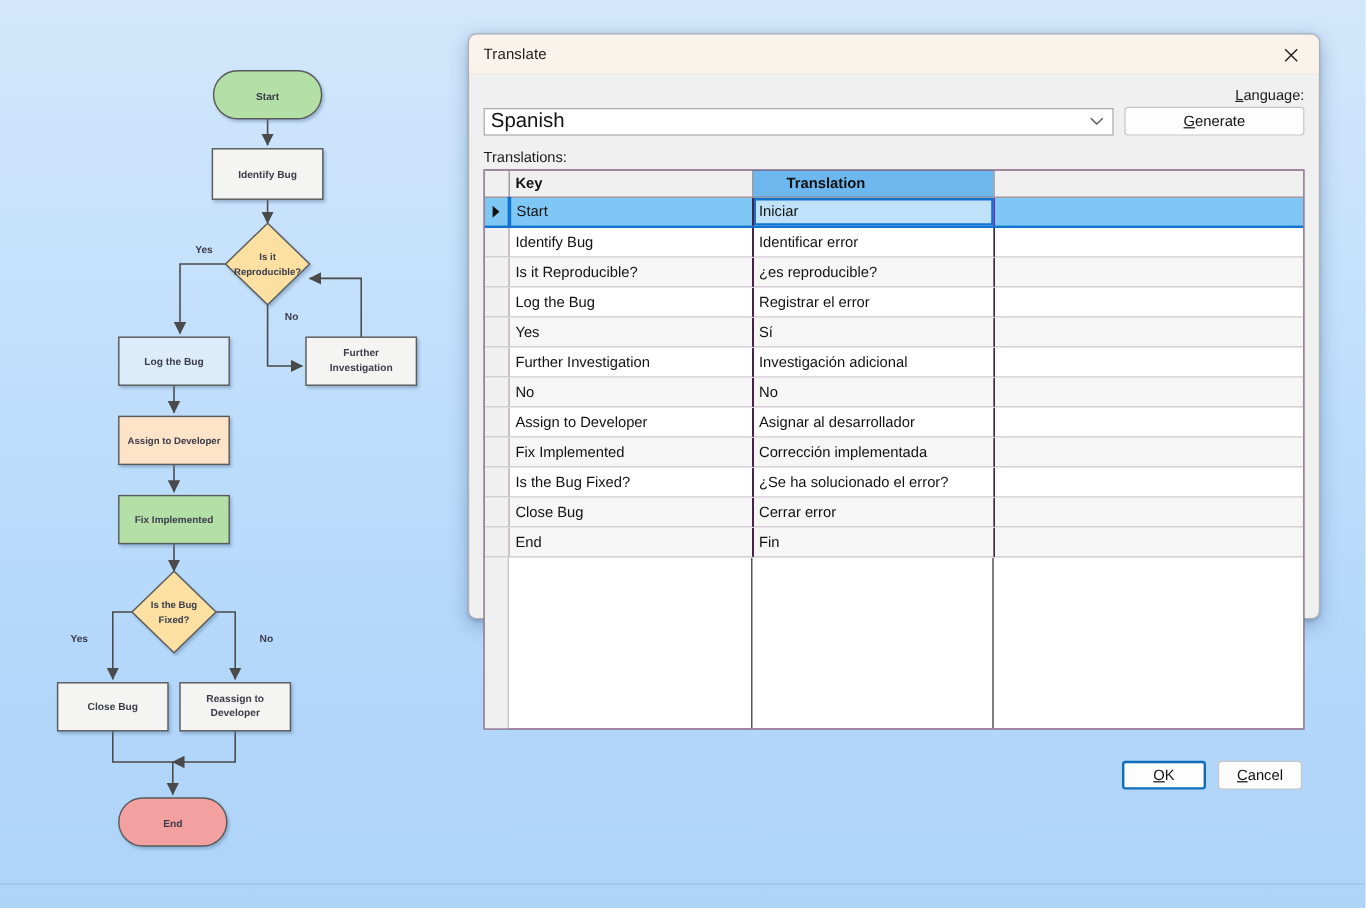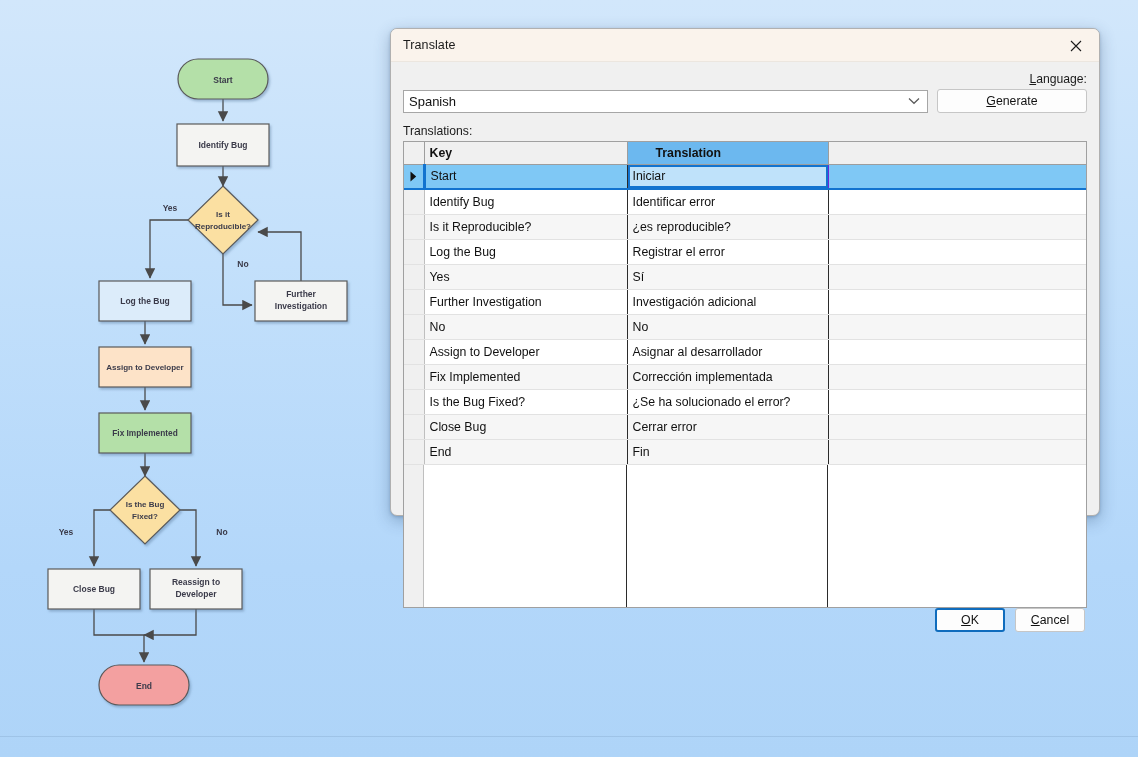--- a/index.html
+++ b/index.html
@@ -54,21 +54,21 @@
 
   .field-label { font-size: 12.2px; color: #1b1b1b; margin-bottom: 3px; text-align: right; }
   .field-label u { text-decoration: underline; }
 
   .lang-row { display: flex; align-items: center; gap: 9px; margin-bottom: 11px; }
   .combo {
     flex: 1 1 auto; height: 23px;
     background: #ffffff; border: 1px solid #a6a6a6;
     display: flex; align-items: center;
     padding: 0 0 0 5px;
-    font-size: 13px; color: #111;
+    font-size: 17px; color: #111;
     position: relative;
   }
   .combo .val { flex: 1 1 auto; }
   .combo .chev { width: 26px; display: flex; align-items: center; justify-content: center; }
   .btn {
     background: #fdfdfd; border: 1px solid #c6c6c6; border-radius: 3px;
     font-size: 12.3px; color: #111;
     display: flex; align-items: center; justify-content: center;
     cursor: default; user-select: none;
   }
@@ -128,22 +128,22 @@
   .row-arrow { width: 100%; height: 100%; display: flex; align-items: center; justify-content: center; }
 
   .filler { background: #ffffff; }
   .filler-row { display: flex; height: 100%; }
   .filler-ind { width: 20px; background: #f0f0f0; border-right: 1px solid #bfbfbf; }
   .filler-key { width: 203px; border-right: 1px solid #2b2b2b; }
   .filler-tr  { width: 201px; border-right: 1px solid #2b2b2b; }
   .filler-pad { flex: 1 1 auto; }
 
   .dlg-footer {
-    flex: 0 0 50px; display: flex; align-items: flex-start; justify-content: flex-end;
-    gap: 10px; padding: 0 14px 0 0;
+    flex: 0 0 50px; display: flex; align-items: flex-end; justify-content: flex-end;
+    gap: 10px; padding: 12px 14px 0 0;
   }
   .btn.ok, .btn.cancel { width: 70px; height: 24px; }
 </style>
 </head>
 <body>
 
 <div class="desk-line"></div>
 
 <svg id="flowchart" viewBox="0 0 390 757" width="390" height="757">
   <defs>

